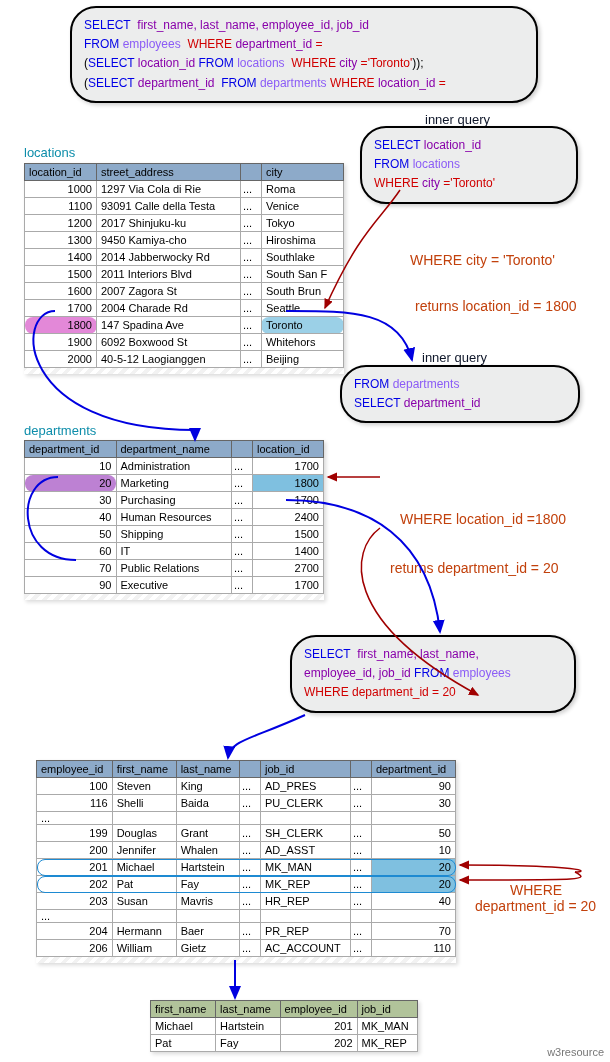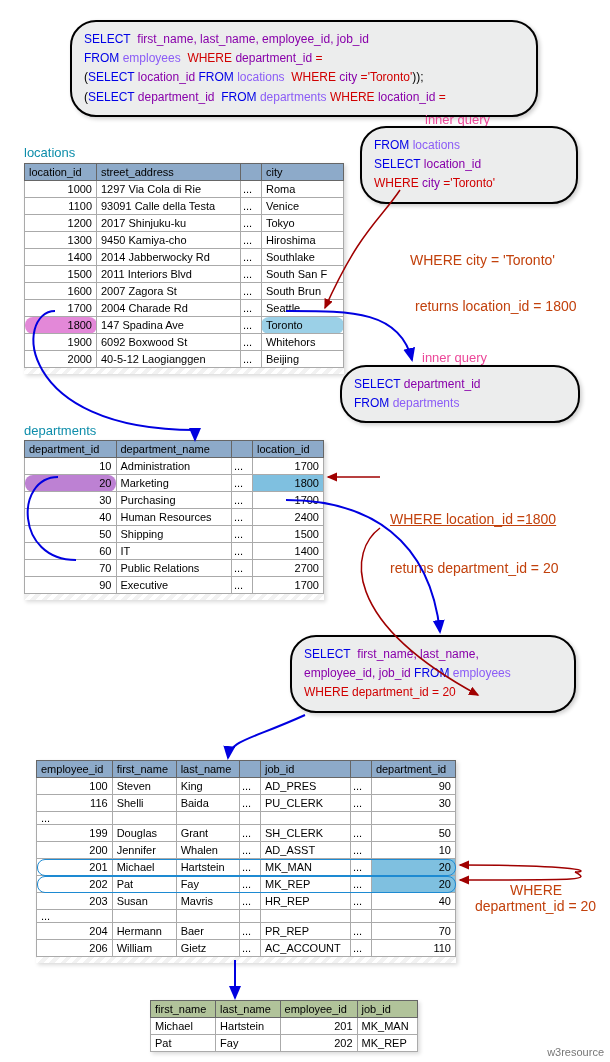--- a/index.html
+++ b/index.html
@@ -27,21 +27,21 @@
   .query-box .kw  { color: #d00000; }
   .txt { color: #8b5cf6; }
 
   .annot {
     position: absolute;
     color: #c2410c;
     font-size: 14px;
     margin-top: 40px;
   }
   .annot-blue {
-    color: #ec4899;
+    color: #0f172a;
     font-size: 13px;
     position: absolute;
   }
   .annot-teal {
     color: #0d8daa;
     font-size: 13px;
     position: absolute;
   }
 
   .tbl {
@@ -97,21 +97,21 @@
   svg.arrows {
     position: absolute;
     top:0; left:0;
     width:610px; height:1062px;
     pointer-events: none;
   }
 </style>
 </head>
 <body>
 
-<div class="query-box" style="top:20px; left:70px; width:440px;">
+<div class="query-box" style="top:6px; left:70px; width:440px;">
   <div>
     <span class="sel">SELECT</span>&nbsp;
     <span class="col">first_name, last_name, employee_id, job_id</span>
   </div>
   <div>
     <span class="sel">FROM</span>
     <span class="txt">employees</span>&nbsp;
     <span class="kw">WHERE</span>
     <span class="col">department_id</span>
     <span class="kw">=</span>
@@ -133,26 +133,26 @@
     <span class="kw">WHERE</span>
     <span class="col">location_id</span>
     <span class="kw">=</span>
   </div>
 </div>
 
 <div class="annot-blue" style="top:112px; left:425px;">inner query</div>
 
 <div class="query-box" style="top:126px; left:360px; width:190px;">
   <div>
+    <span class="sel">SELECT</span>
+    <span class="col">location_id</span>
+  </div>
+  <div>
     <span class="sel">FROM</span>
     <span class="txt">locations</span>
-  </div>
-  <div>
-    <span class="sel">SELECT</span>
-    <span class="col">location_id</span>
   </div>
   <div>
     <span class="kw">WHERE</span>
     <span class="kw"><span class="col">city</span> <span>='Toronto'</span></span>
   </div>
 </div>
 
 <div class="annot-teal" style="top:145px; left:24px;">locations</div>
 
 <div class="torn" style="top:163px; left:24px; width:320px;">
@@ -237,26 +237,26 @@
 <div class="torn-edge"></div>
 </div>
 
 <div class="annot" style="top:212px; left:410px;">WHERE city = 'Toronto'</div>
 <div class="annot" style="top:258px; left:415px;">returns location_id = 1800</div>
 
 <div class="annot-blue" style="top:350px; left:422px;">inner query</div>
 
 <div class="query-box" style="top:365px; left:340px; width:212px;">
   <div>
+    <span class="sel">FROM</span>
+    <span class="txt">departments</span>
+  </div>
+  <div>
     <span class="sel">SELECT</span>
     <span class="col">department_id</span>
-  </div>
-  <div>
-    <span class="sel">FROM</span>
-    <span class="txt">departments</span>
   </div>
 </div>
 
 <div class="annot-teal" style="top:423px; left:24px;">departments</div>
 
 <div class="torn" style="top:440px; left:24px; width:300px;">
 <table class="tbl" style="position:relative; width:300px;">
   <tbody>
         <tr>
     <th>department_id</th>
@@ -312,21 +312,21 @@
           <td class="r">90</td>
           <td>Executive</td>
           <td class="e-dots">...</td>
           <td class="r">1700</td>
         </tr>
       </tbody>
 </table>
 <div class="torn-edge"></div>
 </div>
 
-<div class="annot" style="top:471px; left:390px;text-decoration:underline;">WHERE location_id =1800</div>
+<div class="annot" style="top:471px; left:400px;">WHERE location_id =1800</div>
 <div class="annot" style="top:520px; left:390px;">returns department_id = 20</div>
 
 <div class="query-box" style="top:635px; left:290px; width:258px;">
   <div>
     <span class="sel">SELECT</span>&nbsp;
     <span class="col">first_name, last_name,</span>
   </div>
   <div>
     <span class="col">employee_id, job_id</span>
     <span class="sel">FROM</span>

